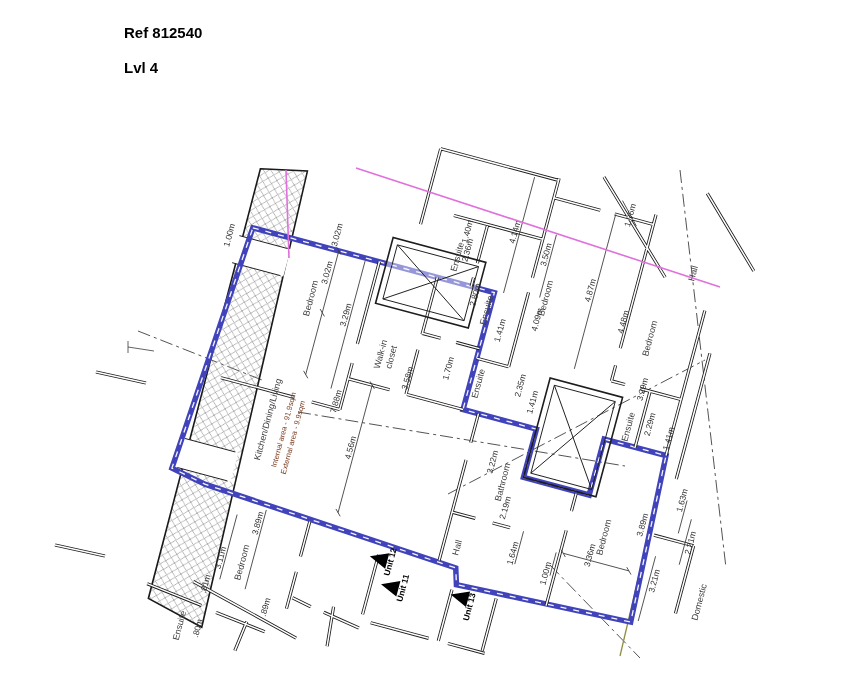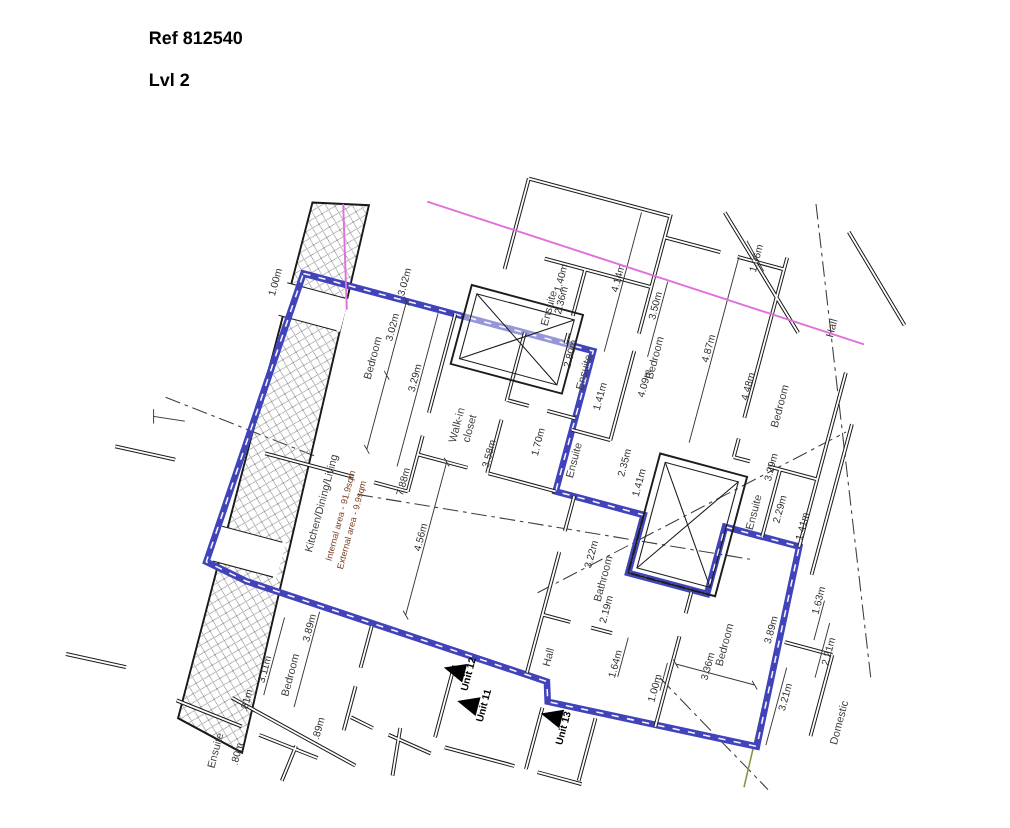--- a/index.html
+++ b/index.html
@@ -24,21 +24,21 @@
   .olive{stroke:#8f8f45;stroke-width:1.3;fill:none;}
   .shaft{stroke:#1d1d1d;stroke-width:1.6;fill:none;}
   .shaftin{stroke:#1d1d1d;stroke-width:0.9;fill:none;}
   .arrow{fill:#000;stroke:none;}
 </style>
 </head>
 <body>
 
 <div class="stage">
   <div class="hdr ref">Ref 812540</div>
-  <div class="hdr lvl">Lvl 2</div>
+  <div class="hdr lvl">Lvl 4</div>
 
   <svg width="842" height="690" viewBox="0 0 842 690">
     <defs>
       <pattern id="xh" width="9" height="9" patternUnits="userSpaceOnUse">
         <path d="M0,0 L9,9 M9,0 L0,9" stroke="#909090" stroke-width="0.7"></path>
       </pattern>
     </defs>
 
     <path class="dashdot" d="M680,170 L726,568 M448,494 L705,360 M298,412 L625,466 M138,331 L262,380 M550,565 L640,658"></path>
     <path class="thin" d="M128,341 L128,353 M128,347 L154,351"></path>

